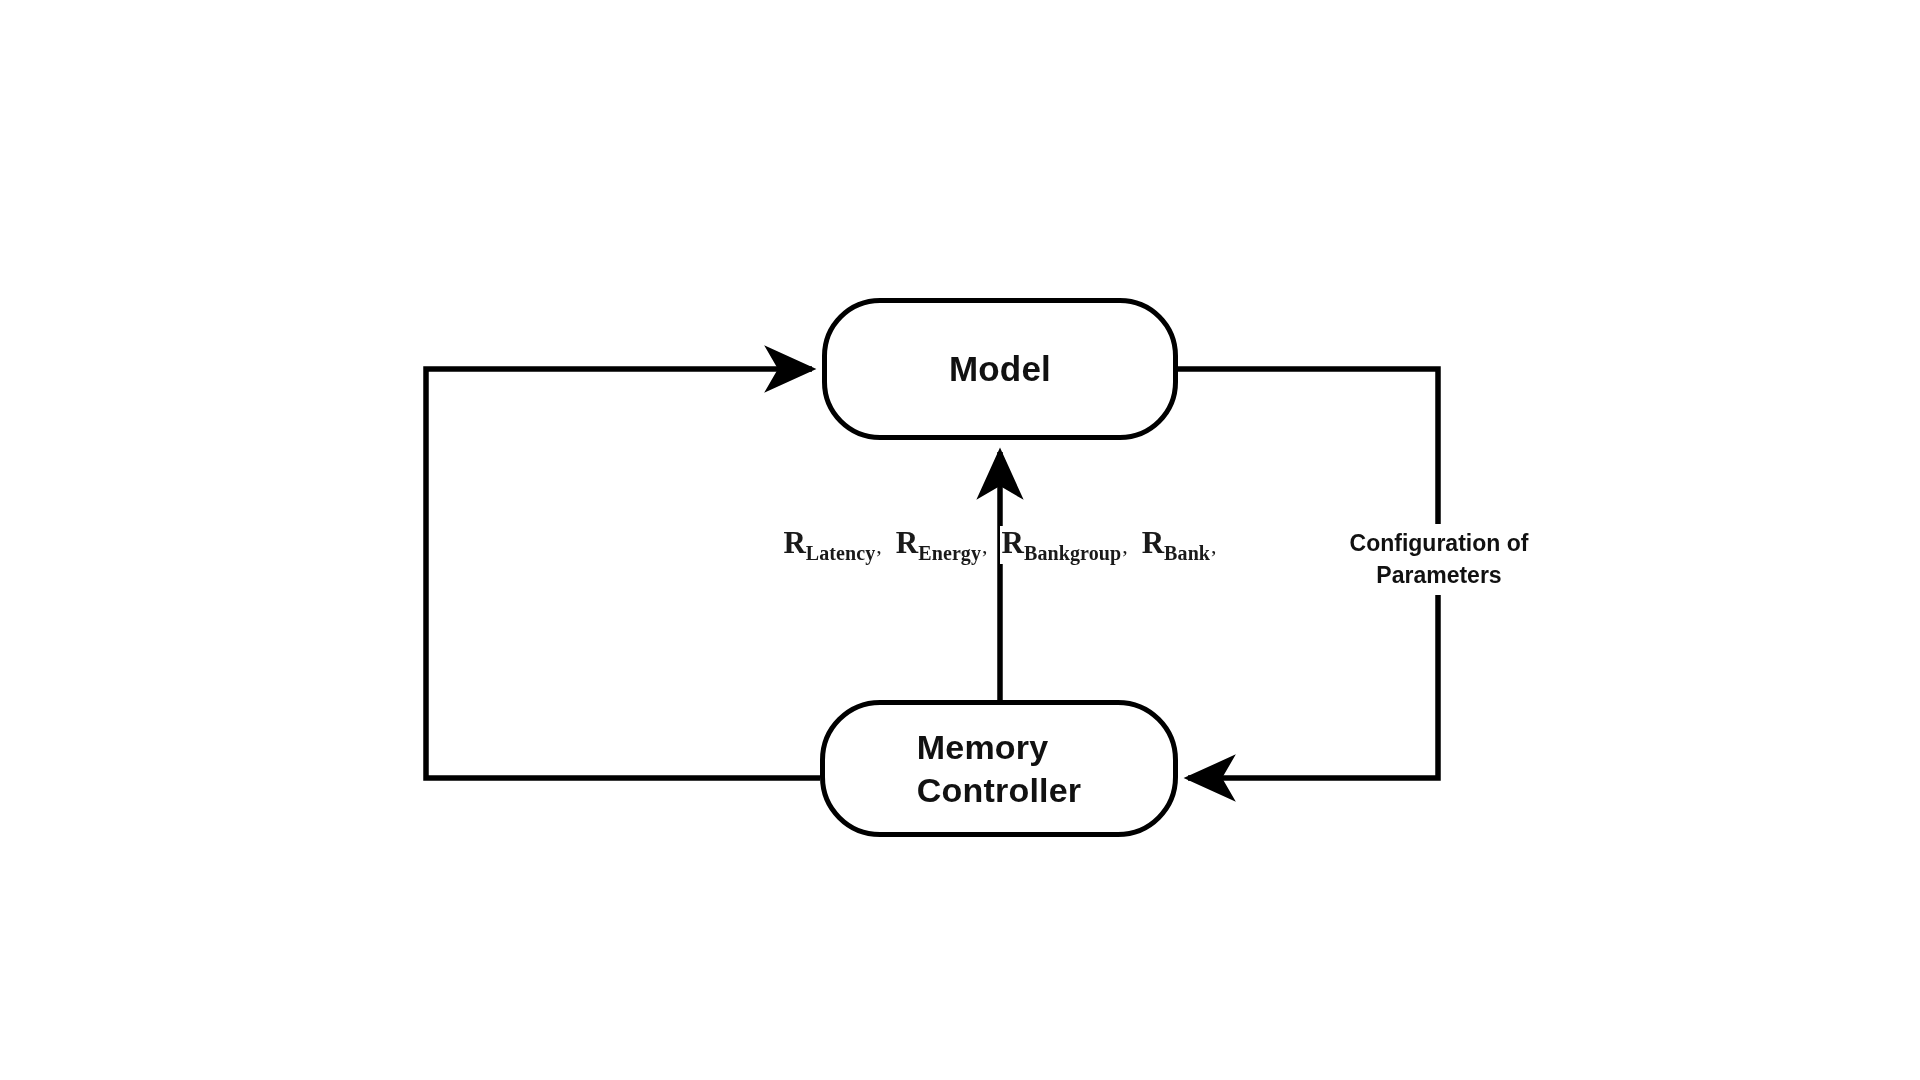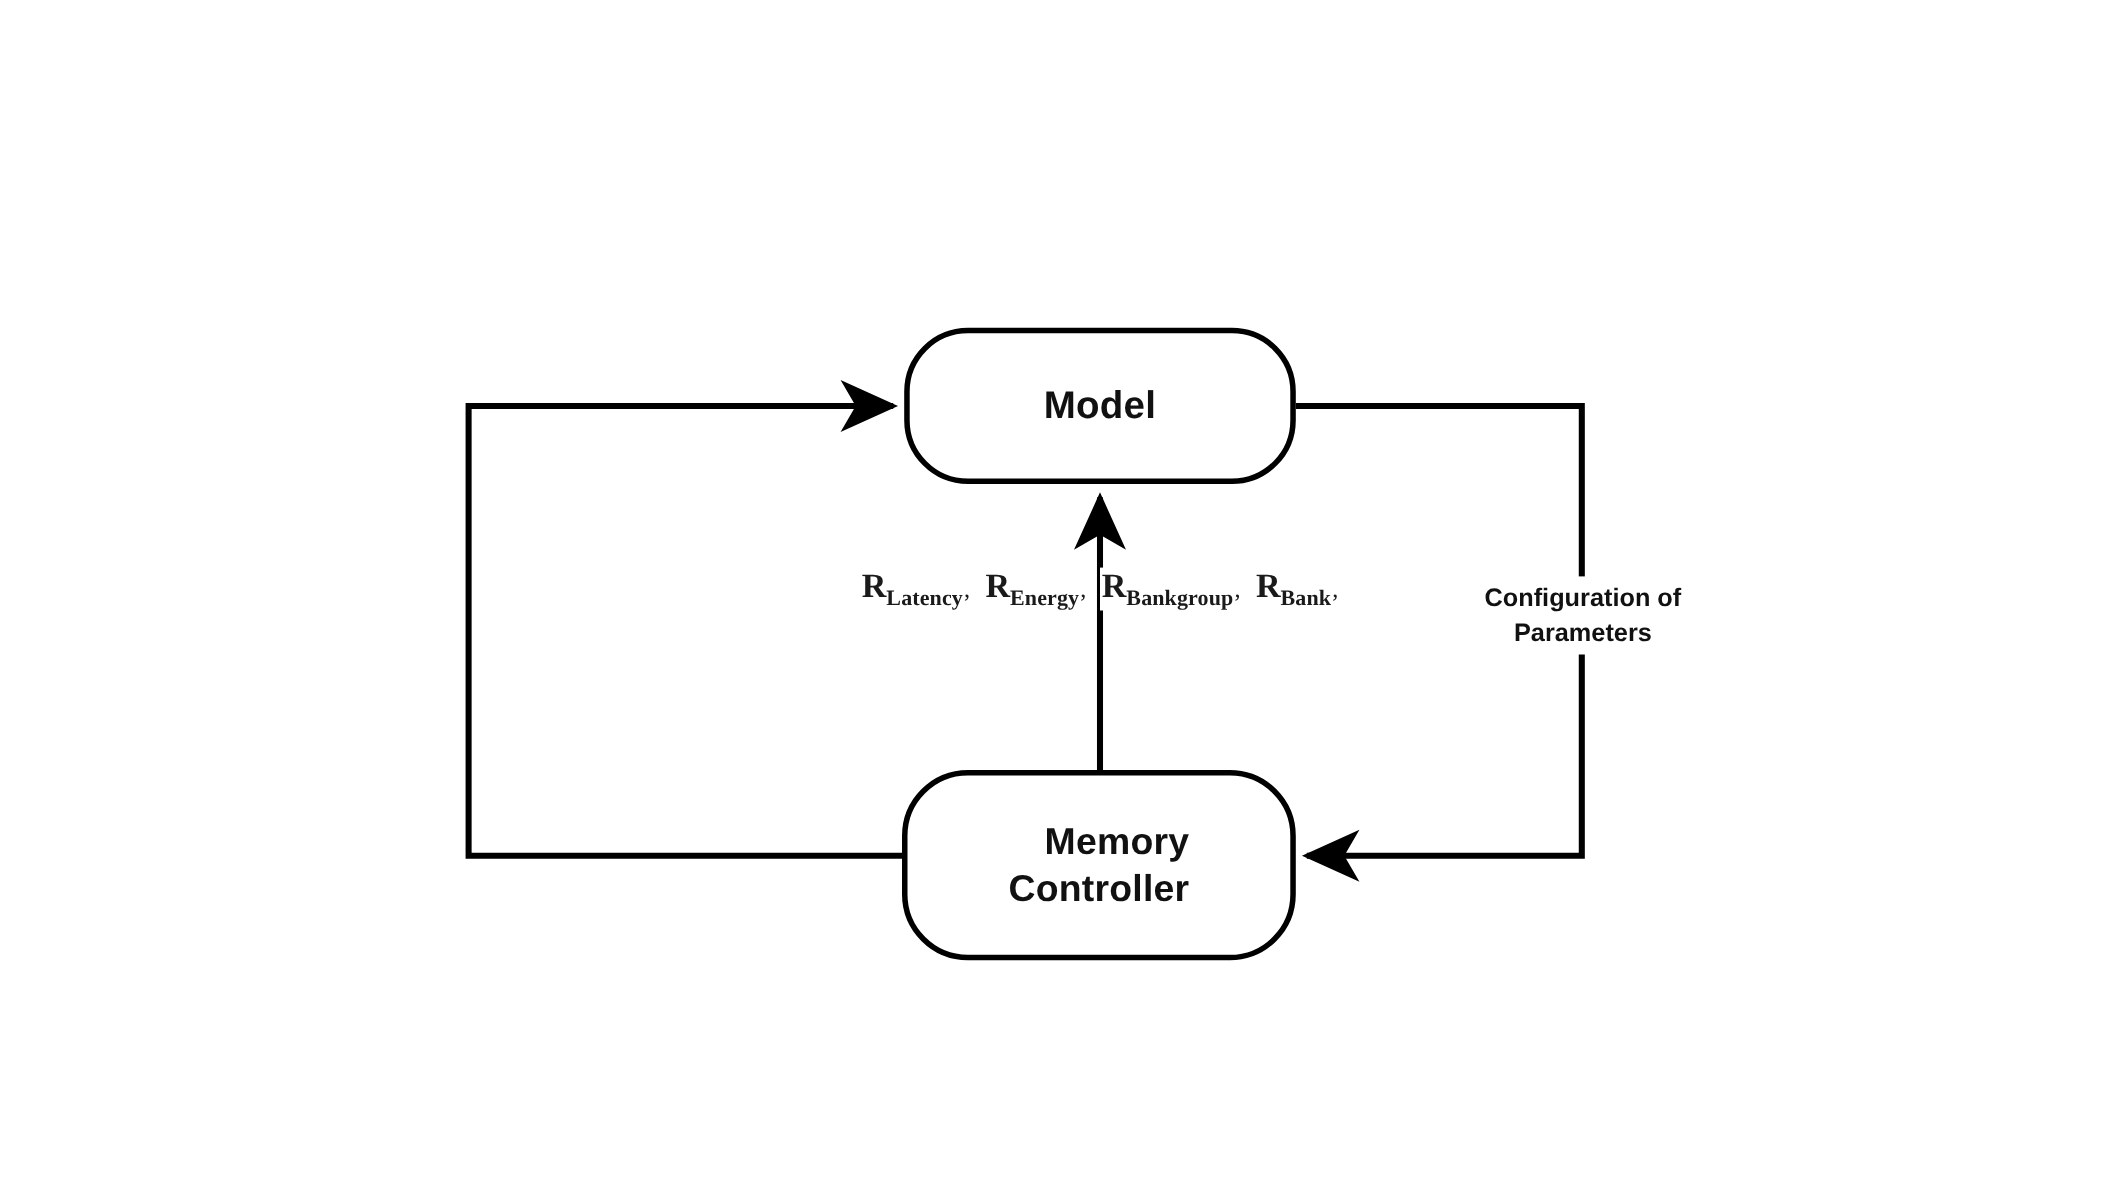--- a/index.html
+++ b/index.html
@@ -34,41 +34,41 @@
 
   
   .node-box {
     position: absolute;
     box-sizing: border-box;
     background: #ffffff;
     border: 5px solid #000000;
     display: flex;
     align-items: center;
     justify-content: center;
-    text-align: right;
+    text-align: left;
     font-family: "Liberation Sans", sans-serif;
     font-weight: bold;
     color: #111111;
     letter-spacing: 0.2px;
   }
 
   #node-model {
     left: 822px;
     top: 298px;
     width: 356px;
     height: 142px;
     border-radius: 58px;
     font-size: 35px;
   }
 
   #node-memory-controller {
     left: 820px;
     top: 700px;
     width: 358px;
-    height: 173px;
+    height: 137px;
     border-radius: 60px;
     font-size: 34px;
     line-height: 1.25;
   }
 
   .node-label {
     pointer-events: none;
     white-space: pre-line;
   }
 
@@ -107,21 +107,21 @@
     width: 540px;
     text-align: center;
     font-family: "Liberation Serif", serif;
     color: #1a1a1a;
     pointer-events: none;
   }
 
   .reward-row {
     white-space: nowrap;
     background: transparent;
-    margin: 4px;
+    margin: 14px;
     padding: 0;
   }
 
   #reward-row-1 { margin-bottom: 18px; }
 
   .reward-term {
     display: inline-block;
     background: #ffffff;
     font-size: 31px;
     font-weight: bold;

